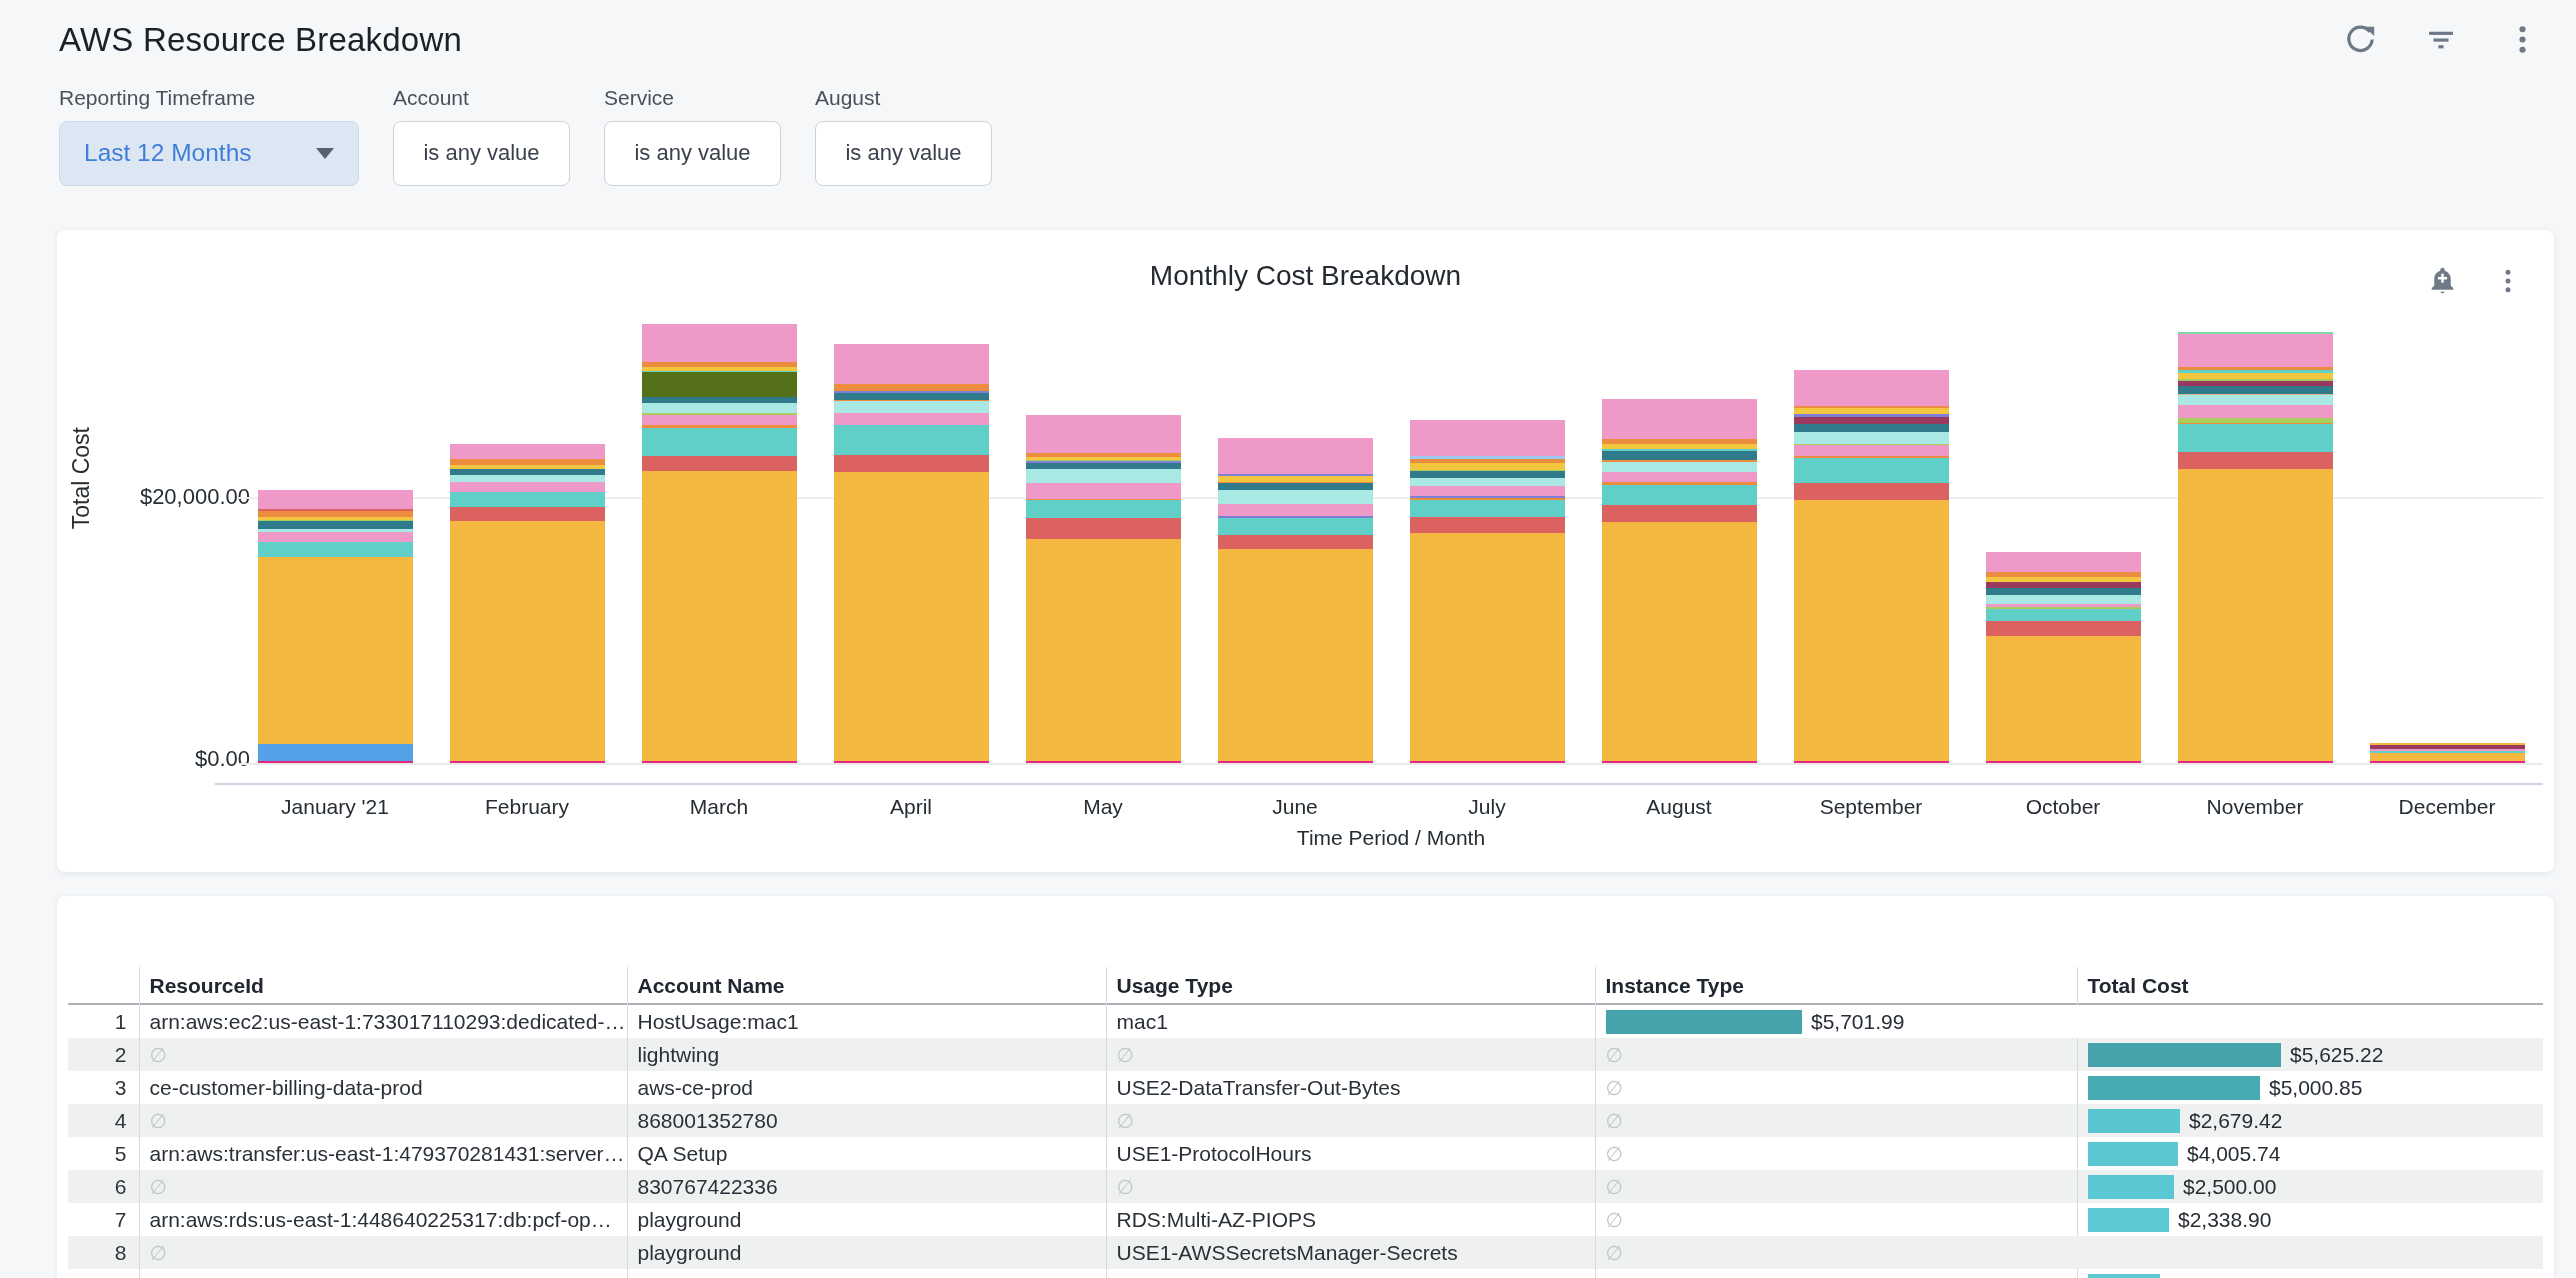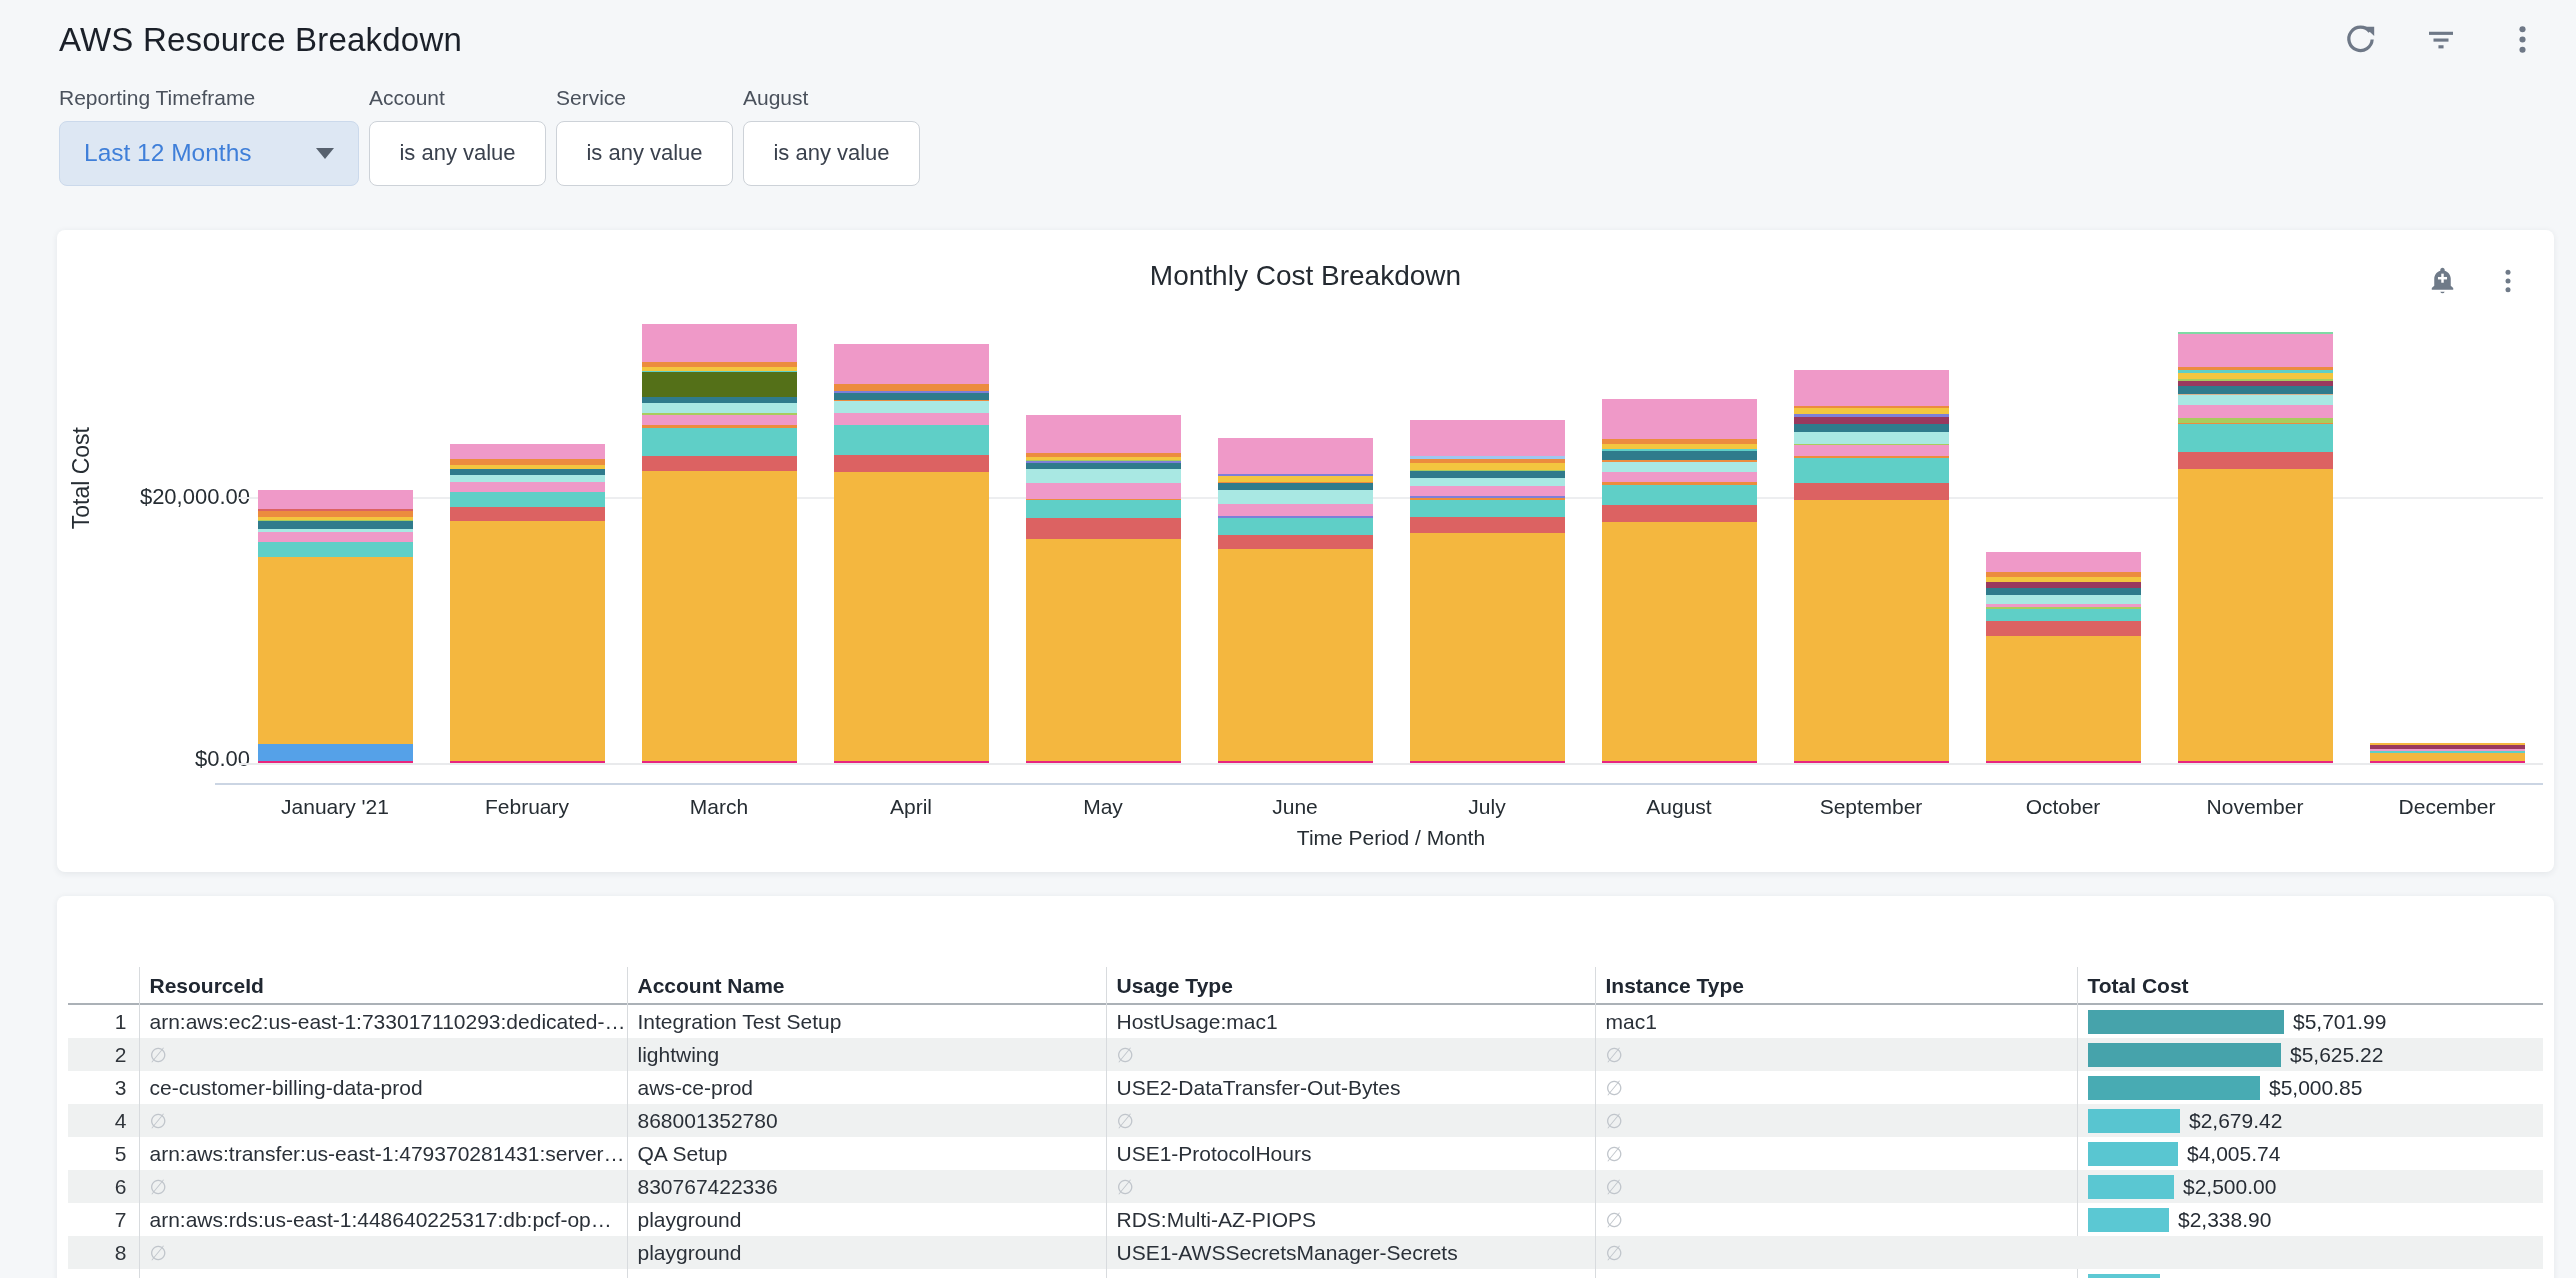--- a/index.html
+++ b/index.html
@@ -15,21 +15,21 @@
   .icon-btn { width:38px; height:38px; display:flex; align-items:center; justify-content:center; cursor:pointer; }
   
   .filters { display:flex; align-items:flex-end; padding-left:59px; margin-top:27px; }
   .filter-label { font-size:21px; color:#4A515C; margin-bottom:11px; }
   .tf-control {
     width:300px; height:65px; background:#DDE7F3; border:1.6px solid #CBD9EB; border-radius:8px;
     display:flex; align-items:center; justify-content:space-between; padding:0 24px;
     font-size:24.5px; color:#3F7FD9; cursor:pointer;
   }
   .caret-down { width:0; height:0; border-left:9.5px solid transparent; border-right:9.5px solid transparent; border-top:11px solid #57616E; }
-  .chip-block { margin-left:10px; }
+  .chip-block { margin-left:34px; }
   .chip {
     width:177px; height:65px; background:#FFFFFF; border:1.6px solid #CDD2D8; border-radius:8px;
     display:flex; align-items:center; justify-content:center; font-size:22px; color:#3A414D; cursor:pointer;
   }
   
   .card { position:absolute; background:#FFFFFF; border-radius:8px; box-shadow:0 1.6px 6.3px rgba(40,50,60,0.08); }
   #chart-card { left:57px; top:230px; width:2497px; height:642px; }
   #table-card { left:57px; top:896px; width:2497px; height:442px; overflow:hidden; }
   .card-title { position:absolute; top:30px; left:0; width:100%; text-align:center; font-size:28px; color:#242A31; }
   .card-icons { position:absolute; right:27px; top:32px; display:flex; gap:28px; align-items:center; z-index:5; }
@@ -348,21 +348,20 @@
       <div class="hc sep">ResourceId</div>
       <div class="hc sep">Account Name</div>
       <div class="hc sep">Usage Type</div>
       <div class="hc sep">Instance Type</div>
       <div class="hc sep">Total Cost</div>
     </div>
     <div id="t-body">
         <div class="t-grid t-row">
           <div class="c num">1</div>
           <div class="c sep">arn:aws:ec2:us-east-1:733017110293:dedicated-…</div>
-          <div class="c sep">Integration Test Setup</div>
           <div class="c sep">HostUsage:mac1</div>
           <div class="c sep">mac1</div>
           <div class="c sep">
             <div class="costbar" style="width: 196px; background: rgb(70, 163, 171);"></div>
             <span class="costlabel">$5,701.99</span>
           </div>
         </div>
         <div class="t-grid t-row">
           <div class="c num">2</div>
           <div class="c sep">

